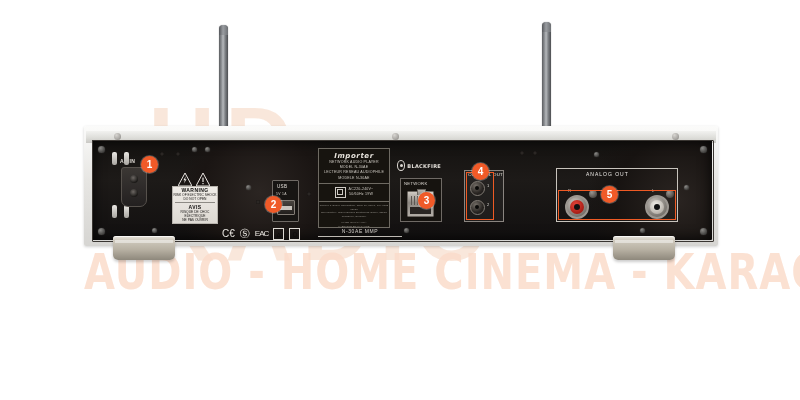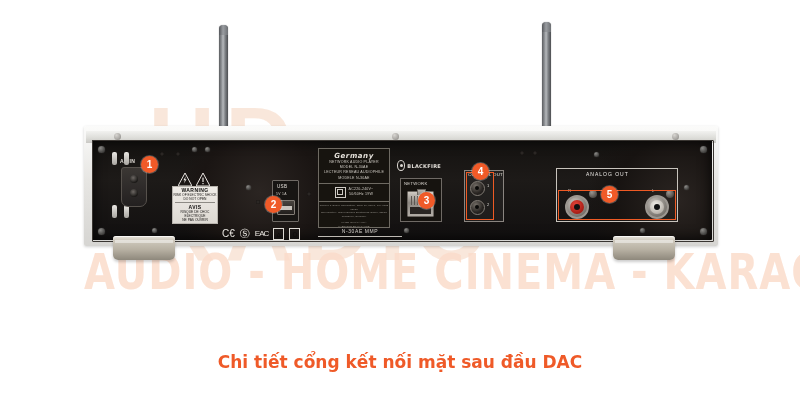--- a/index.html
+++ b/index.html
@@ -282,21 +282,21 @@
 
   <div class="usb-box">
     <div class="lbl" style="left:4px;top:3px;position:absolute;font-size:4.6px;color:#e3dfd9;">USB</div>
     <div class="lbl lbl-sm" style="left:3px;top:11px;position:absolute;color:#cbc7c0;">5V 1A</div>
   </div>
   <div class="usb-port">
       <i></i>
     </div>
 
   <div class="spec-label">
-    <div class="spec-brand">Germany</div>
+    <div class="spec-brand">Importer</div>
     <div class="spec-line">NETWORK AUDIO PLAYER</div>
     <div class="spec-line">MODEL   N-30AE</div>
     <div class="spec-line">LECTEUR RESEAU AUDIOPHILE</div>
     <div class="spec-line">MODELE   N-30AE</div>
     <div class="spec-div"></div>
     <div class="spec-elec">
       <span class="sq-ico">
           <i></i>
         </span>
       <span style="text-align:left;">
@@ -381,15 +381,14 @@
   <div class="marker marker-panel" style="left:601px;top:186px;">5</div>
 
   <div class="legend">
     
     
     
     
     
   </div>
 
-  <div class="caption">Chi tiết cổng kết nối mặt sau đầu DAC</div>
 
 </div>
 
 </body></html>

